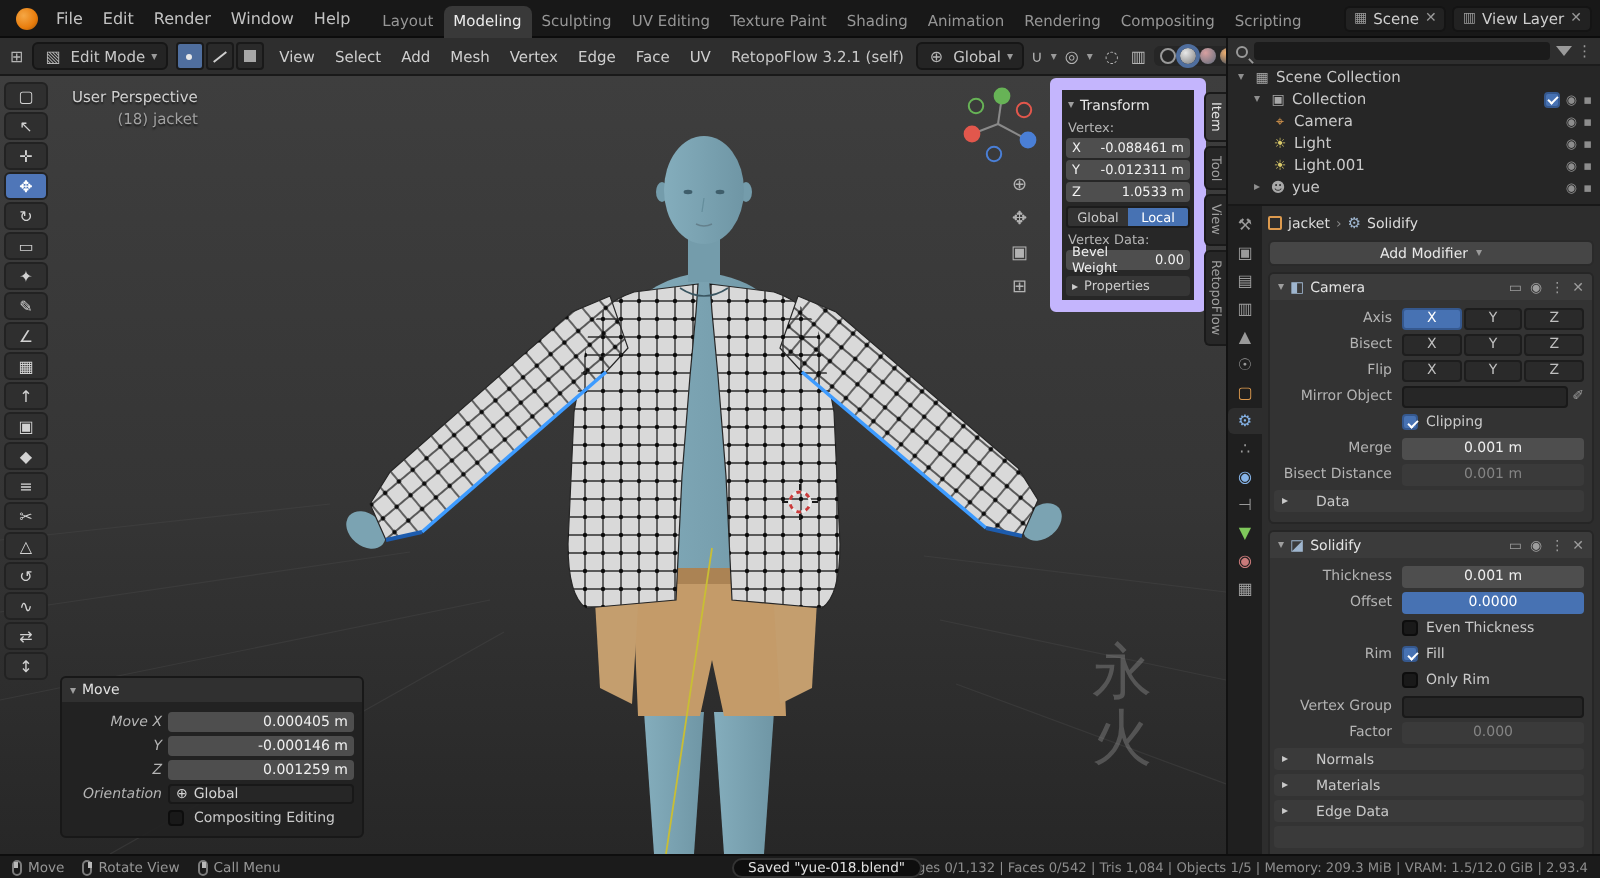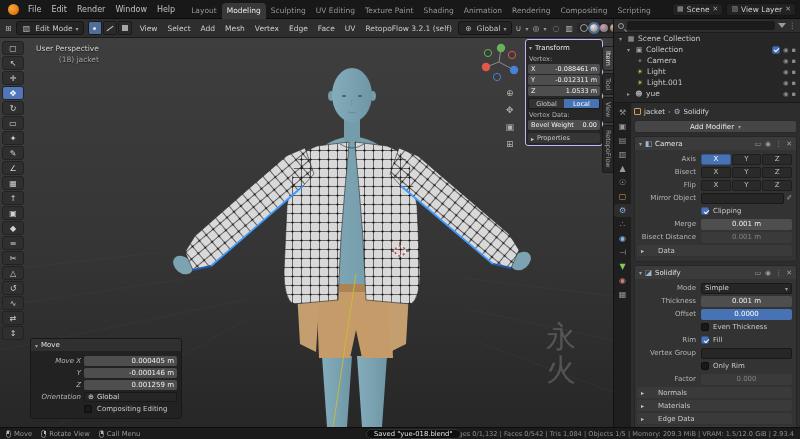--- a/index.html
+++ b/index.html
@@ -45,21 +45,21 @@
   .vp-label{position:absolute;left:36px;top:5px;line-height:1.5;font-size:7.5px;color:#d2d2d2;text-shadow:0 1px 1px rgba(0,0,0,.6);}
   .vp-label .sub{color:#a2a2a2;text-align:right;}
 
   .toolbar{position:absolute;left:2px;top:3px;display:flex;flex-direction:column;gap:1px;}
   .tool{width:22px;height:14px;background:#2f2f2f;border:1px solid #222;border-radius:3px;display:flex;align-items:center;justify-content:center;color:#d2d2d2;font-size:8px;}
   .tool.active{background:#4f76b8;color:#fff;}
 
   .gizmo{position:absolute;right:92px;top:2px;}
   .nav-icons{position:absolute;right:99px;top:50px;display:flex;flex-direction:column;gap:7px;color:#b2b2b2;font-size:9px;text-align:center;}
 
-  .npanel{position:absolute;right:10px;top:1px;width:78px;background:rgba(39,39,39,.96);border:1px solid #c4b5fd;border-radius:3px;padding:2px;font-size:6.5px;}
+  .npanel{position:absolute;right:10px;top:1px;width:78px;background:rgba(39,39,39,.96);border:6px solid #c4b5fd;border-radius:3px;padding:2px;font-size:6.5px;}
   .np-title{height:11px;display:flex;align-items:center;gap:3px;color:#e6e6e6;font-size:7px;padding-left:1px;}
   .np-sec{color:#b5b5b5;margin:2px 0 1px 1px;}
   .np-row{display:flex;align-items:center;height:10px;margin:1px 0;background:#4e4e4e;border-radius:2px;padding:0 3px;color:#f1f1f1;}
   .np-row .v{margin-left:auto;}
   .np-seg{display:flex;height:11px;margin:2px 0;border-radius:2px;overflow:hidden;border:1px solid #1c1c1c;}
   .np-seg span{flex:1;display:flex;align-items:center;justify-content:center;background:#333;color:#c8c8c8;}
   .np-seg span.on{background:#4772b3;color:#fff;}
   .np-sub{height:10px;background:#363636;border-radius:2px;display:flex;align-items:center;gap:3px;padding:0 3px;color:#cccccc;margin-top:3px;}
 
   .side-tabs{position:absolute;right:0;top:8px;display:flex;flex-direction:column;gap:2px;}
@@ -596,52 +596,45 @@
             <span>Solidify</span>
             <span class="mh-right">
               <span>▭</span>
               <span>◉</span>
               <span>⋮</span>
               <span>✕</span>
             </span>
           </div>
           <div class="mod-b">
             <div class="prow">
-              <span class="plabel">Mode</span>
-              <span class="nfield darkf">
-                <span>Simple</span>
-                <span class="caret" style="margin-left:auto;">▾</span>
-              </span>
-            </div>
-            <div class="prow">
               <span class="plabel">Thickness</span>
               <span class="nfield">0.001 m</span>
             </div>
             <div class="prow">
               <span class="plabel">Offset</span>
               <span class="nfield bluef">0.0000</span>
             </div>
             <div class="prow">
               <span class="plabel"></span>
               <span class="cb"></span>
               <span class="cbl">Even Thickness</span>
             </div>
             <div class="prow">
               <span class="plabel">Rim</span>
               <span class="cb checked"></span>
               <span class="cbl">Fill</span>
             </div>
             <div class="prow">
-              <span class="plabel">Vertex Group</span>
-              <span class="nfield darkf"></span>
-            </div>
-            <div class="prow">
               <span class="plabel"></span>
               <span class="cb"></span>
               <span class="cbl">Only Rim</span>
+            </div>
+            <div class="prow">
+              <span class="plabel">Vertex Group</span>
+              <span class="nfield darkf"></span>
             </div>
             <div class="prow">
               <span class="plabel">Factor</span>
               <span class="nfield disf">0.000</span>
             </div>
             <div class="subsec">
               <span style="font-size:6px;">▸</span>
               <span>Normals</span>
             </div>
             <div class="subsec">

